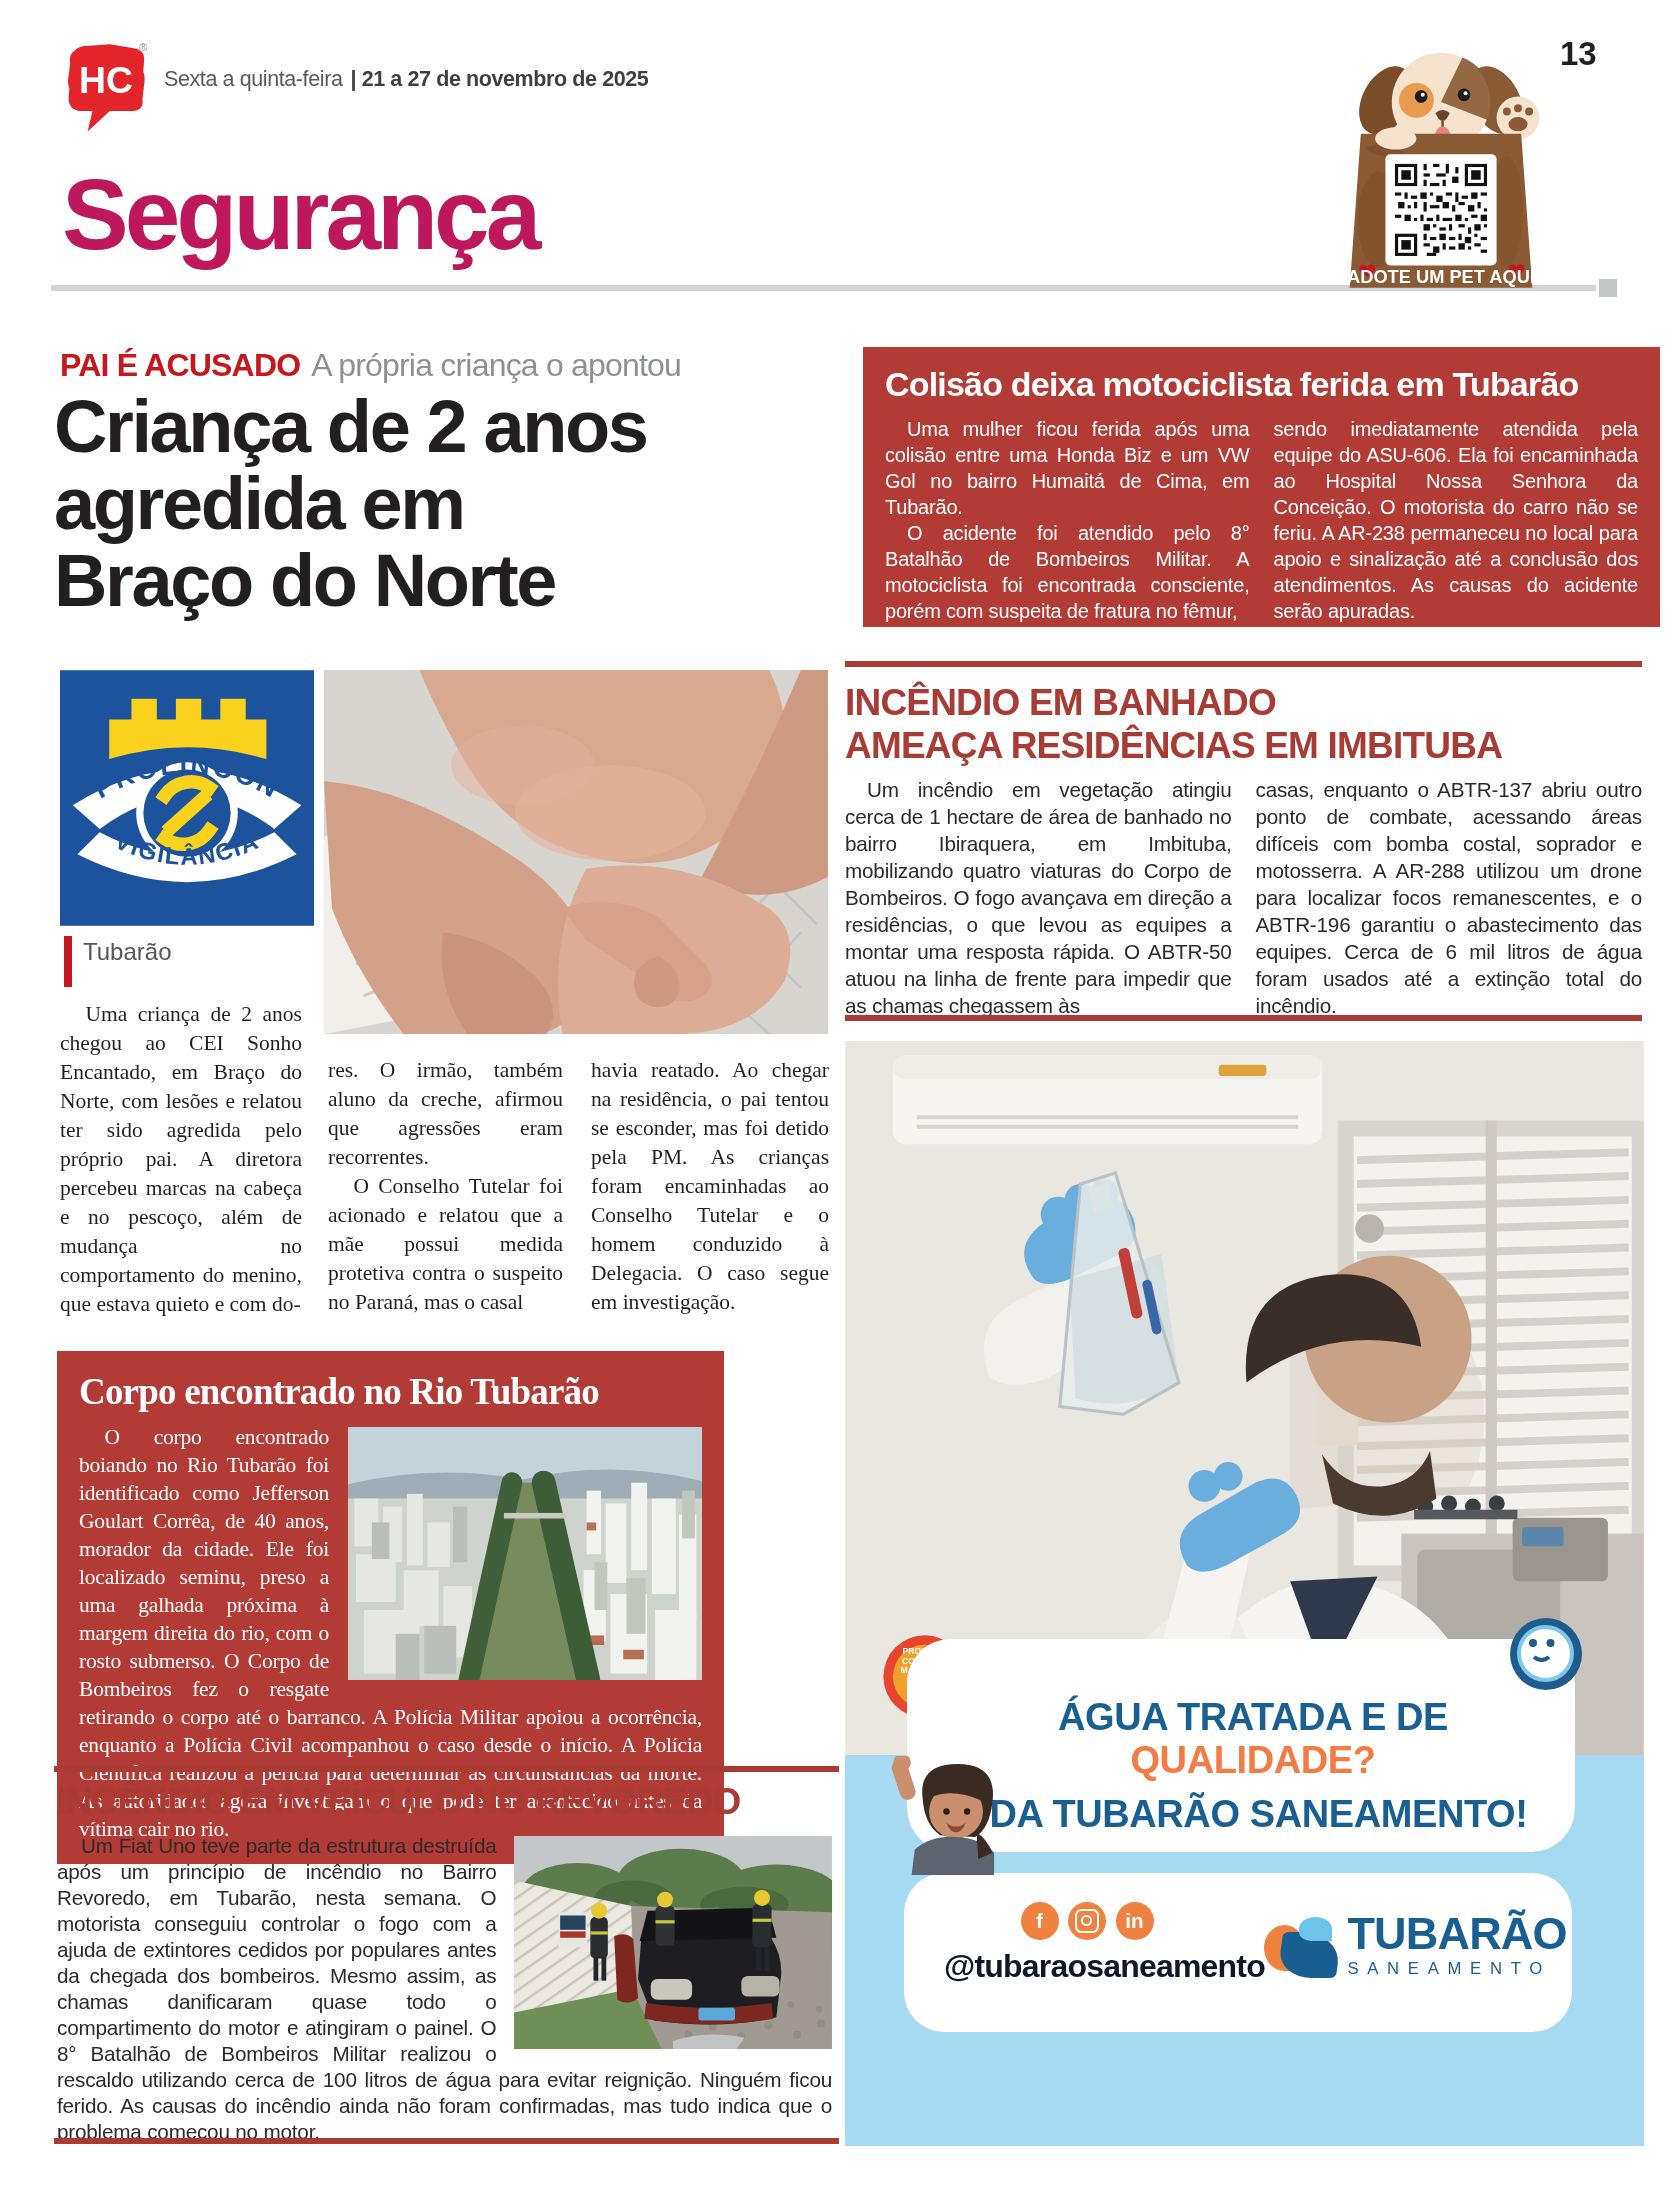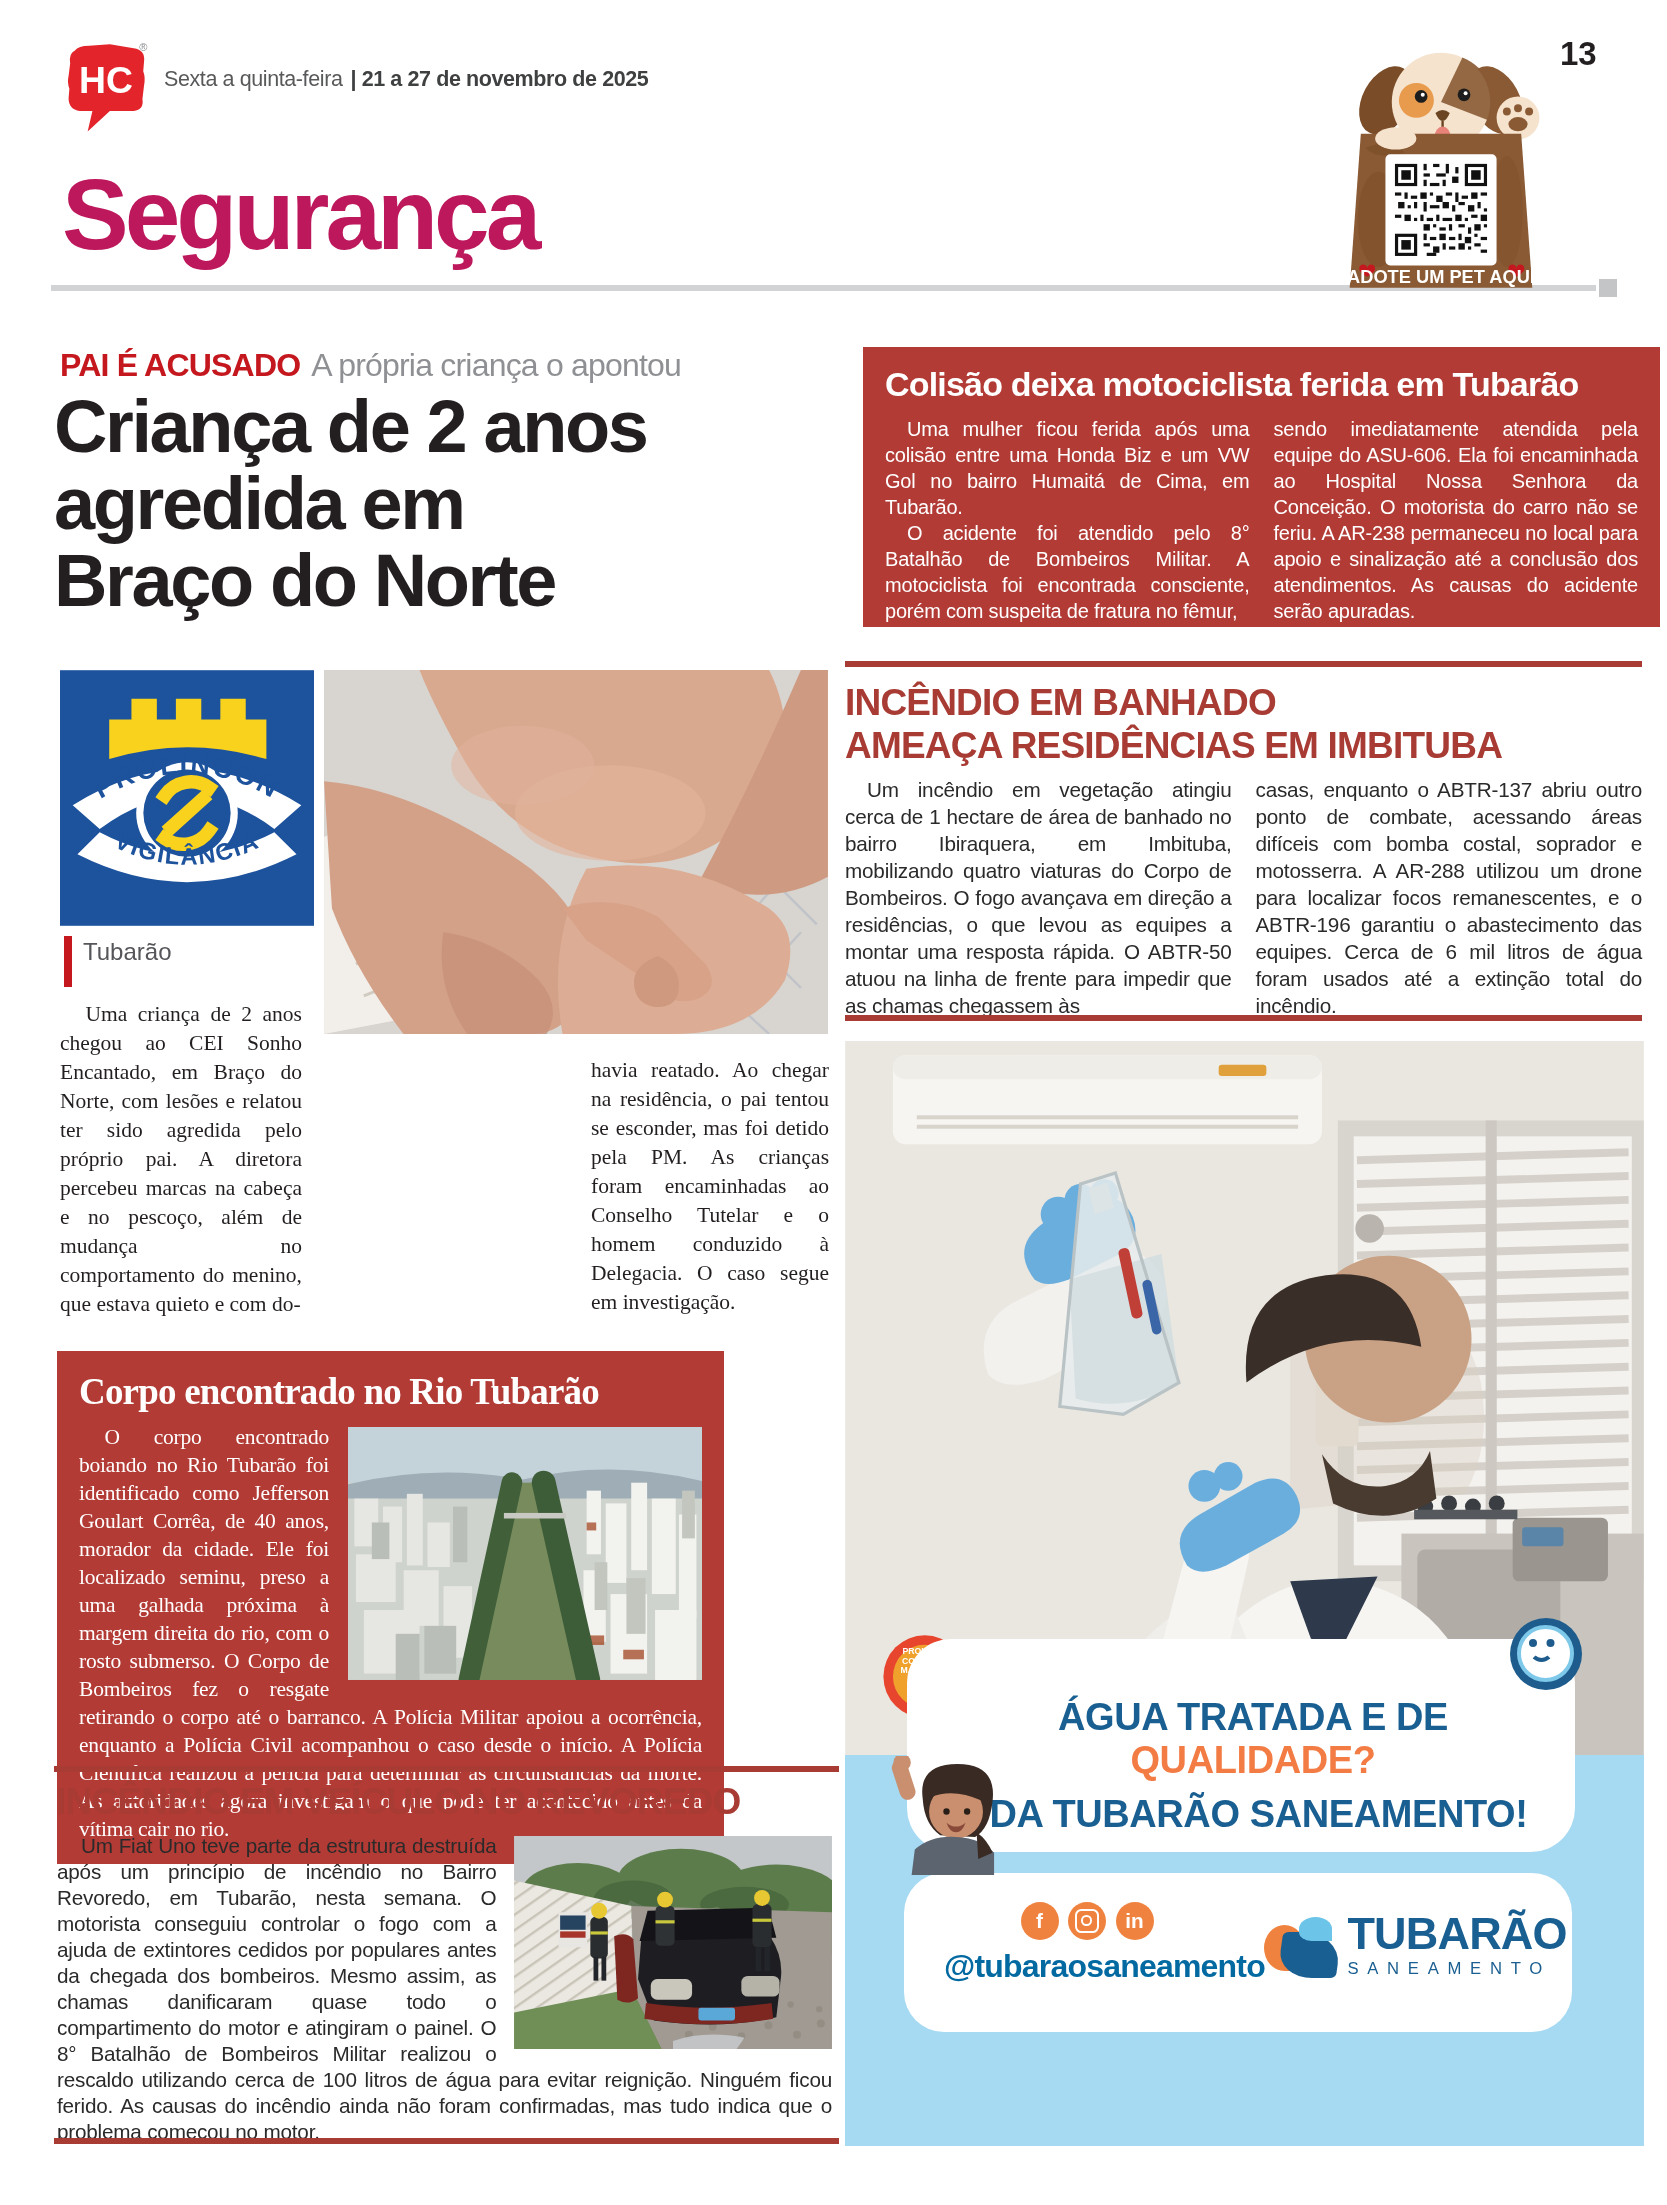--- a/index.html
+++ b/index.html
@@ -90,21 +90,21 @@
   .memoji{position:absolute;left:46px;top:715px;width:111px;height:119px;z-index:3;}
   .ad .card2{position:absolute;left:59px;top:832px;width:668px;height:159px;background:#fff;
              border-radius:40px;z-index:2;}
   .social-group{position:absolute;left:40px;top:29px;width:286px;text-align:center;}
   .social-row{display:flex;justify-content:center;gap:9.5px;margin-bottom:8px;}
   .soc{width:38px;height:38px;border-radius:50%;background:#F0823F;color:#fff;display:flex;
        align-items:center;justify-content:center;font-weight:bold;font-size:20.7px;}
   .ig-glyph{width:20.7px;height:20.7px;border:2.4px solid #fff;border-radius:6.4px;position:relative;}
   .ig-glyph::after{content:"";position:absolute;left:4.8px;top:4.8px;width:6.4px;height:6.4px;
        border:2.4px solid #fff;border-radius:50%;}
-  .handle{font-size:32px;font-weight:bold;color:#0369a1;letter-spacing:-0.8px;}
+  .handle{font-size:32px;font-weight:bold;color:#0f172a;letter-spacing:-0.8px;}
   .tub-logo{position:absolute;left:358px;top:38px;display:flex;align-items:flex-start;}
   .wave-icon{position:relative;width:79px;height:73px;margin-right:6.4px;}
   .wave-o{position:absolute;left:1.6px;top:14.3px;width:41px;height:46px;background:#F0823F;
           border-radius:50% 50% 10% 50%;}
   .wave-b{position:absolute;left:17.5px;top:20.7px;width:59px;height:46px;background:#1A5F91;
           border-radius:10% 70% 10% 60%;transform:skewX(-8deg);}
   .wave-c{position:absolute;left:37px;top:6.4px;width:33px;height:24px;background:#6CC5E9;
           border-radius:80% 80% 0 60%;}
   .tub-text .nm{font-size:45px;font-weight:bold;color:#1A5F91;letter-spacing:-0.8px;line-height:1;}
   .tub-text .sb{font-size:16.7px;color:#1A5F91;letter-spacing:8.7px;margin-top:3.2px;}
@@ -302,20 +302,24 @@
       <path d="M420,360 q30,14 26,44 q-4,22 -30,20 q-24,-4 -26,-28 q-2,-24 30,-36 Z" fill="#CF997F"></path>
       <path d="M150,330 q70,10 120,60 q30,34 10,68 L180,458 Q140,400 150,330 Z" fill="#C8927A" opacity="0.85"></path>
       <ellipse cx="360" cy="180" rx="120" ry="60" fill="#E2B49B" opacity="0.6"></ellipse>
       <ellipse cx="250" cy="120" rx="90" ry="50" fill="#E2B49B" opacity="0.5"></ellipse>
     </svg>
   </div>
 
   <div class="abs serif-col col1">
     <p class="ind">Uma criança de 2 anos chegou ao CEI Sonho Encantado, em Braço do Norte, com lesões e relatou ter sido agredida pelo próprio pai. A diretora percebeu marcas na cabeça e no pescoço, além de mudança no comportamento do menino, que estava quieto e com do-</p>
   </div>
+  <div class="abs serif-col col2">
+    <p>res. O irmão, também aluno da creche, afirmou que agressões eram recorrentes.</p>
+    <p class="ind">O Conselho Tutelar foi acionado e relatou que a mãe possui medida protetiva contra o suspeito no Paraná, mas o casal</p>
+  </div>
   <div class="abs serif-col col3">
     <p>havia reatado. Ao chegar na residência, o pai tentou se esconder, mas foi detido pela PM. As crianças foram encaminhadas ao Conselho Tutelar e o homem conduzido à Delegacia. O caso segue em investigação.</p>
   </div>
 
   <div class="abs red-box corpo-box">
     <h2>Corpo encontrado no Rio Tubarão</h2>
     <div class="body">
       <div class="river-photo">
         <svg width="354" height="253" viewBox="0 0 445 318">
           <rect width="445" height="318" fill="#CFD3CD"></rect>

